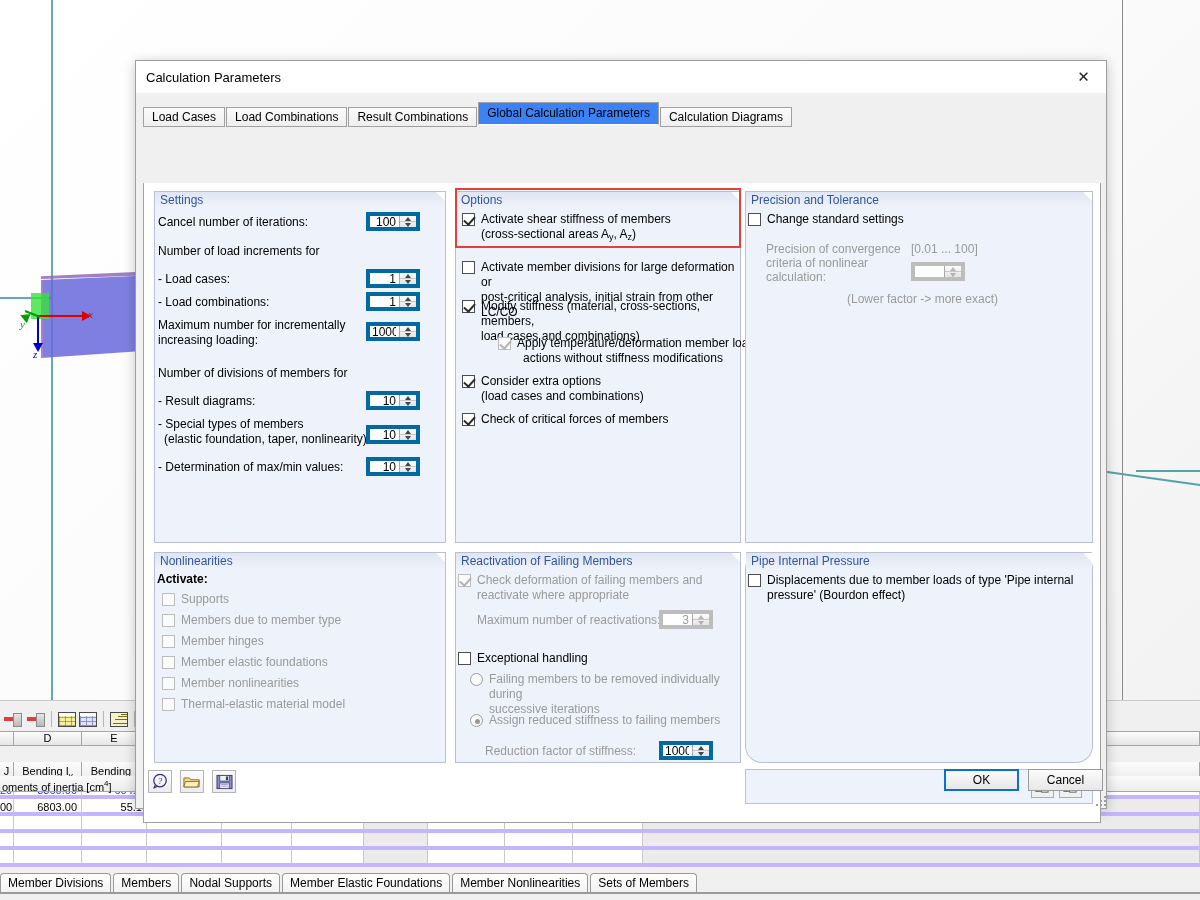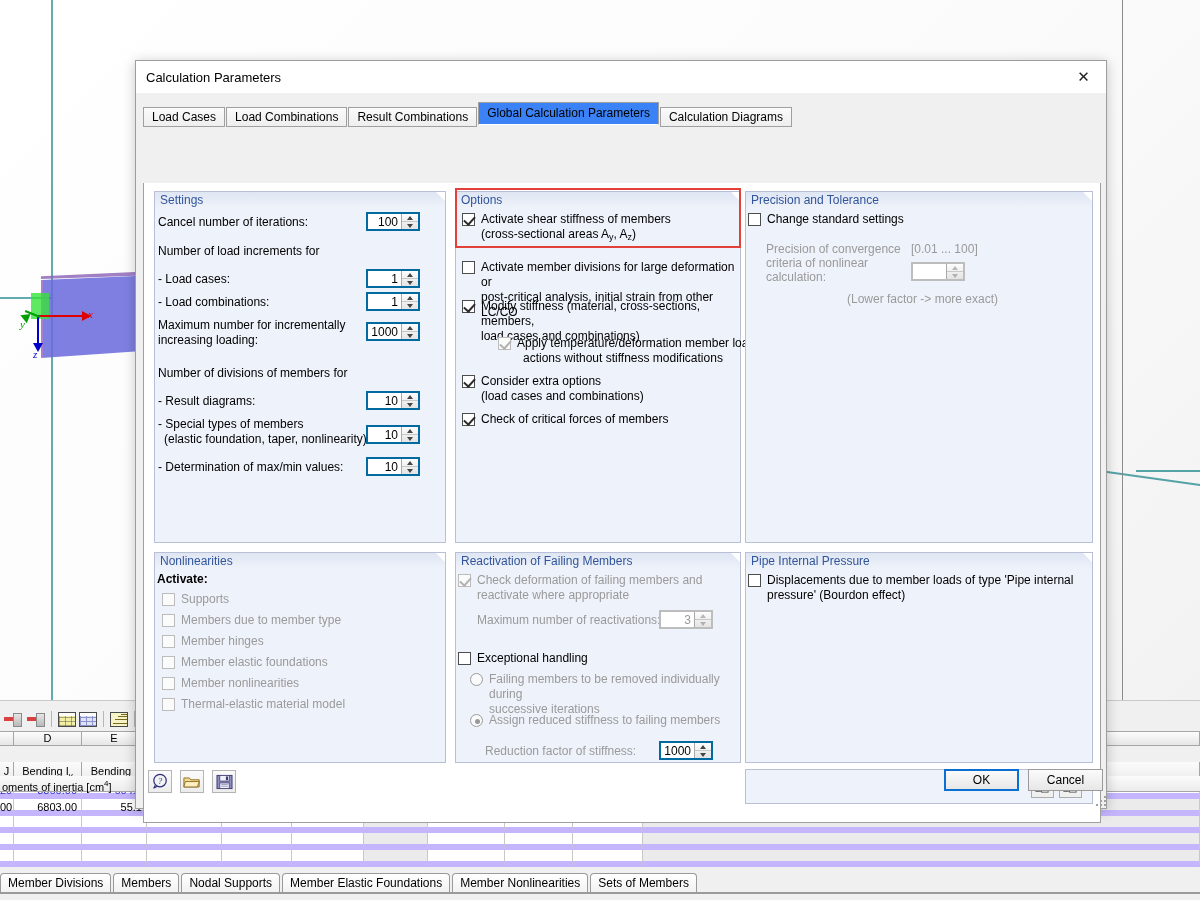--- a/index.html
+++ b/index.html
@@ -125,21 +125,21 @@
     text-align: center; line-height: 13px; font-size: 11px; color: #000;
   }
   .sheet-sub-row { display:flex; height: 20px; font-size: 11px; }
   .sheet-sub-cell {
     border: 1px solid #a6a6a6; border-left:none; border-top:none;
     background: linear-gradient(#fbfbfb,#ececec);
     text-align:center; line-height:18px; font-size: 11px;
   }
   .sheet-data-row { display:flex; height: 17px; font-size: 11px; background:#fff; }
   .sheet-cell {
-    border-right: 1px solid #c8c8c8; border-bottom: 6px solid #c4b5fd;
+    border-right: 1px solid #c8c8c8; border-bottom: 4px solid #c4b5fd;
     text-align: right; padding-right: 4px; line-height: 16px; font-size: 11px; background:#fff;
   }
   .sheet-cell.alt { background:#ebebeb; }
   .sheet-cell.blue { color: #3434c8; }
   #unitrow {
     position:absolute; left:0; top:45px; height:16px; font-size:11px; padding-left:2px; line-height:15px;
     background:linear-gradient(#fbfbfb,#ececec); width:1200px; border-bottom:1px solid #a6a6a6;
   }
   #tabs-bottom {
     position:absolute; left:0; bottom:8px; height:19px; display:flex; align-items:flex-end; padding-left:0px;
@@ -240,21 +240,21 @@
   }
   .cb-label.dis { color: #9a9a9a; }
   .indent-1 { margin-left: 18px; }
   .plain-label { font-size: 12px; line-height: 15px; color: #000; }
   .plain-label.dis { color: #9a9a9a; }
   .bold { font-weight: bold; }
 
   
   .spin {
     position: absolute; width: 54px; height: 19px; display: flex;
-    border: 2px solid #0369a1; background: #fff;
+    border: 4px solid #0369a1; background: #fff;
   }
   .spin input {
     flex: 1; border: none; outline: none; text-align: right; padding-right: 3px;
     font-family: "Liberation Sans", sans-serif; font-size: 12px; background: transparent; color:#000;
     width: 1px;
   }
   .spin .btns {
     width: 17px; border-left: 1px solid #a9a9a9;
     display: flex; flex-direction: column; background: linear-gradient(#fdfdfd,#e4e4e4);
   }
@@ -685,21 +685,21 @@
         <div class="spin" style="left:203px; top:172px;">
           <input value="1000" style="">
           <span class="btns">
               <span></span>
               <span></span>
             </span>
         </div>
       </div>
     </div>
 
-    <div class="group" style="left:601px; top:369px; width:348px; height:211px;">
+    <div class="group" style="left:601px; top:369px; width:348px; height:211px;border-radius:17px;">
       <div class="group-title">Pipe Internal Pressure</div>
       <div class="group-body">
         <div class="row" style="position:absolute;left:2px;top:4px;width:330px;">
           <span class="cb"></span>
           <span class="cb-label">
             <span>Displacements due to member loads of type 'Pipe internal</span><br>
             <span>pressure' (Bourdon effect)</span>
           </span>
         </div>
       </div>

